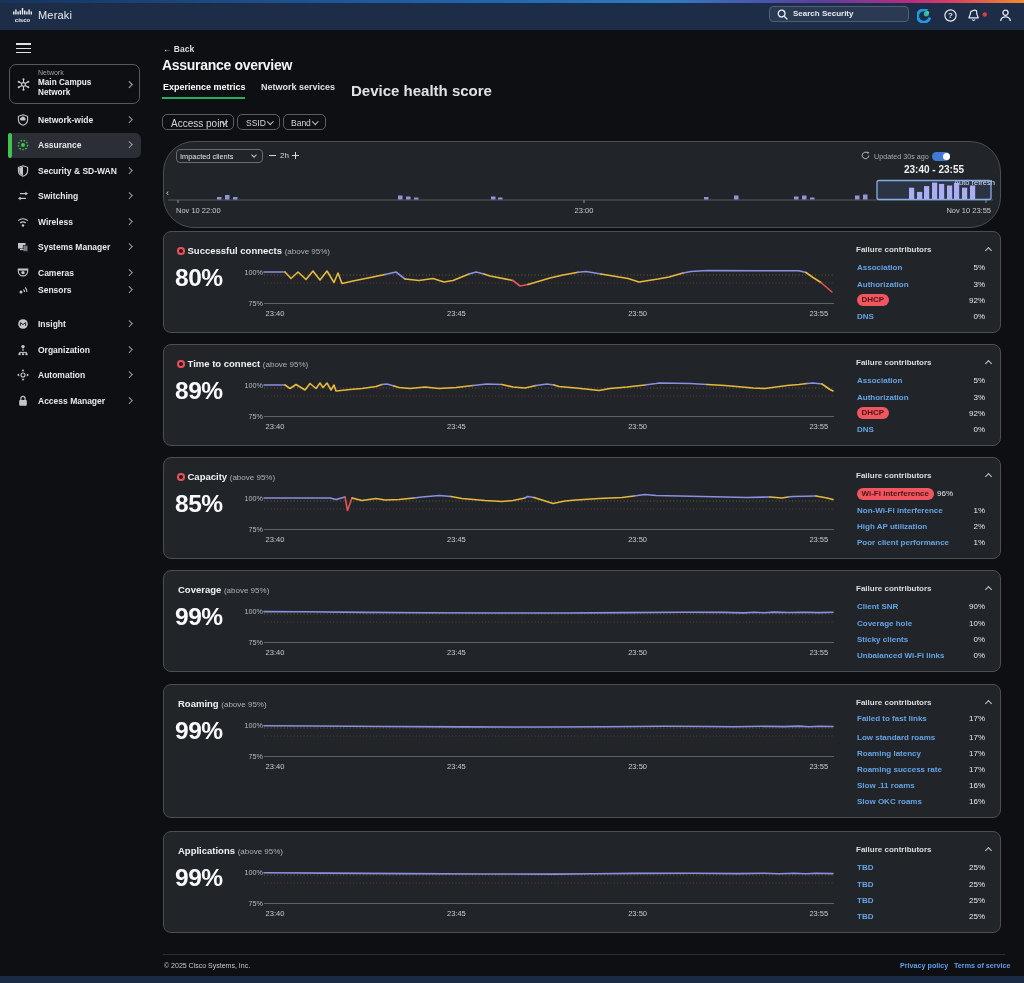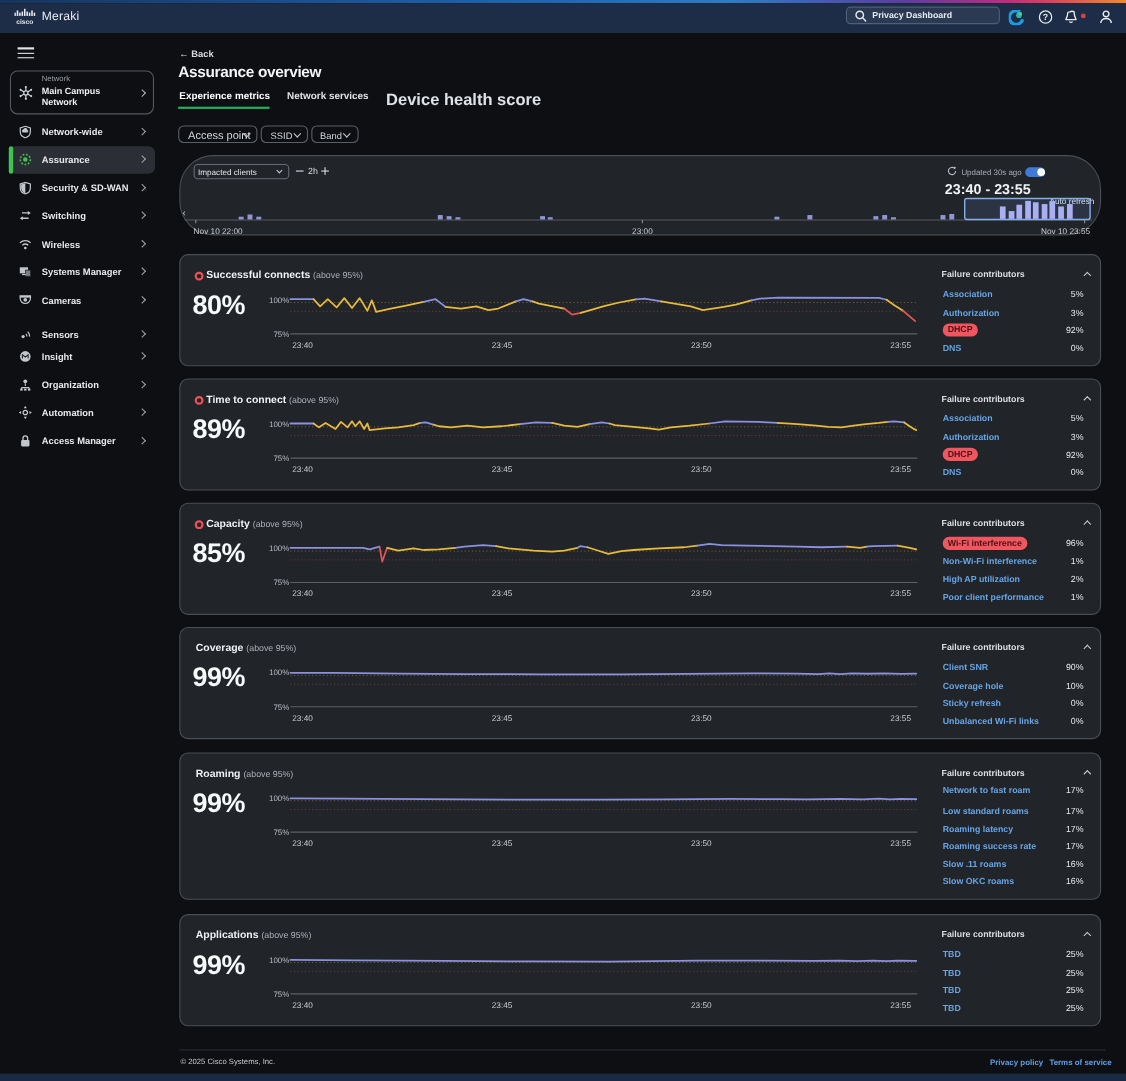--- a/index.html
+++ b/index.html
@@ -67,21 +67,21 @@
 <svg class="abs" style="left:968px;top:8.5px;" width="20" height="14" viewBox="0 0 20 14">
   <path d="M4.7 1.8 A3.6 3.6 0 0 1 8.5 1.8 C8.5 1.8 8.6 2.2 8.6 3.2 C8.6 6.2 10.2 7.6 10.2 8.8 H1 C1 7.6 2.6 6.2 2.6 3.2 C2.6 2.2 2.7 1.8 4.7 1.8 Z" fill="none" stroke="#e8ecf2" stroke-width="1.2" stroke-linejoin="round"></path>
   <path d="M4.2 10.5 A1.6 1.6 0 0 0 7 10.5" fill="none" stroke="#e8ecf2" stroke-width="1.2"></path>
   <circle cx="16.8" cy="5.5" r="2.2" fill="#d7413e"></circle>
 </svg>
 <svg class="abs" style="left:999px;top:8.5px;" width="13" height="13" viewBox="0 0 13 13">
   <circle cx="6.5" cy="3.7" r="2.6" fill="none" stroke="#e8ecf2" stroke-width="1.3"></circle>
   <path d="M1.7 12 C1.7 9.3 3.8 7.8 6.5 7.8 C9.2 7.8 11.3 9.3 11.3 12" fill="none" stroke="#e8ecf2" stroke-width="1.3"></path>
 </svg>
 <div class="abs" id="searchbox"></div>
-<div class="abs" id="searchtext">Privacy Dashboard</div>
+<div class="abs" id="searchtext">Search Security</div>
 <div class="abs" id="sidebar">
 
   <div class="abs" style="left:16px;top:43.2px;width:15px;height:1.5px;background:#dfe2e6;"></div>
   <div class="abs" style="left:16px;top:47.5px;width:15px;height:1.5px;background:#dfe2e6;"></div>
   <div class="abs" style="left:16px;top:51.8px;width:15px;height:1.5px;background:#dfe2e6;"></div>
 
   <div class="abs" style="left:9px;top:64px;width:131px;height:40px;border:1px solid #54585f;border-radius:7px;"></div>
   <svg class="abs" style="left:16px;top:77px;" width="15" height="15" viewBox="0 0 15 15">
     <g stroke="#cfd3d8" stroke-width="1.1" fill="none">
       <circle cx="7.5" cy="7.5" r="1.9"></circle>
@@ -165,21 +165,21 @@
   </div>
   <div class="menu-item" style="top:260.9px;">
     <svg class="mi-icon" viewBox="0 0 12 12">
         <path d="M1.3 2 H10.7 V4.2 A4.7 4.7 0 0 1 1.3 4.2 Z" fill="none" stroke="#c3c7cc" stroke-width="1.1"></path>
         <rect x="1.3" y="2" width="9.4" height="1.6" fill="#c3c7cc"></rect>
         <circle cx="6" cy="5.6" r="1.7" fill="#c3c7cc"></circle>
       </svg>
     <div class="mi-label">Cameras</div>
       <div class="mi-chev"></div>
   </div>
-  <div class="menu-item" style="top:292px;">
+  <div class="menu-item" style="top:278px;">
     <svg class="mi-icon" viewBox="0 0 12 12">
         <circle cx="4" cy="8" r="1.5" fill="#c3c7cc"></circle>
         <g fill="none" stroke="#c3c7cc" stroke-width="1.1">
           <path d="M6.5 5.5 A3.5 3.5 0 0 1 7.5 8"></path>
           <path d="M8.2 3.4 A6.3 6.3 0 0 1 9.9 8"></path>
         </g>
       </svg>
     <div class="mi-label">Sensors</div>
       <div class="mi-chev"></div>
   </div>
@@ -240,39 +240,39 @@
   <div class="abs" style="left:-1px;top:84px;width:72px;height:15.5px;border:1px solid #5a5e66;border-radius:5px;"></div>
   <div class="abs" style="left:8px;top:87.8px;font-size:10px;color:#d3d7dc;">Access point</div>
   <div class="abs chev-dn" style="left:59px;top:89.3px;"></div>
   <div class="abs" style="left:74px;top:84px;width:43px;height:15.5px;border:1px solid #5a5e66;border-radius:5px;"></div>
   <div class="abs" style="left:83px;top:87.8px;font-size:8.5px;color:#d3d7dc;">SSID</div>
   <div class="abs chev-dn" style="left:105px;top:89.3px;"></div>
   <div class="abs" style="left:120px;top:84px;width:43px;height:15.5px;border:1px solid #5a5e66;border-radius:5px;"></div>
   <div class="abs" style="left:128px;top:87.8px;font-size:8.5px;color:#d3d7dc;">Band</div>
   <div class="abs chev-dn" style="left:150px;top:89.3px;"></div>
 
-  <div class="card" style="top:111px;height:73px;border-radius:31px;">
+  <div class="card" style="top:111px;height:87px;border-radius:31px;">
     <div class="abs" style="left:12px;top:6.5px;width:87px;height:14.3px;border:1px solid #686c73;border-radius:4px;"></div>
     <div class="abs" style="left:16px;top:9.8px;font-size:7.4px;color:#e2e5e9;">Impacted clients</div>
     <div class="abs chev-dn" style="left:88px;top:10.5px;width:4px;height:4px;"></div>
     <div class="abs" style="left:105px;top:12.7px;width:7px;height:1.5px;background:#d7dade;"></div>
     <div class="abs" style="left:116px;top:9.2px;font-size:8px;color:#d7dade;">2h</div>
     <div class="abs" style="left:127.5px;top:12.7px;width:7.5px;height:1.5px;background:#d7dade;"></div>
     <div class="abs" style="left:130.5px;top:9.7px;width:1.5px;height:7.5px;background:#d7dade;"></div>
     <svg class="abs" style="left:697px;top:9px;" width="9" height="9" viewBox="0 0 9 9">
         <g fill="none" stroke="#b6bac0" stroke-width="1">
           <path d="M7.8 4.5 A3.3 3.3 0 1 1 6.6 1.9"></path>
         </g>
         <path d="M6.2 0.4 L8.4 1.6 L6.4 3 Z" fill="#b6bac0"></path>
       </svg>
     <div class="abs" style="left:710px;top:10.3px;font-size:7.2px;color:#a9adb3;">Updated 30s ago</div>
     <div class="abs" style="left:768px;top:9.5px;width:17.5px;height:9px;border-radius:5px;background:#3f7ad8;"></div>
     <div class="abs" style="left:778.5px;top:10.5px;width:7px;height:7px;border-radius:50%;background:#fff;"></div>
     <div class="abs" style="left:790px;top:10px;font-size:7.5px;color:#e6e9ed;margin-top:26px;">Auto refresh</div>
-    <div class="abs" style="left:677px;top:22px;width:114px;text-align:center;font-size:13px;font-weight:bold;color:#f0f2f5;">23:40 - 23:55</div>
+    <div class="abs" style="left:713px;top:22px;width:114px;text-align:center;font-size:10px;font-weight:bold;color:#f0f2f5;">23:40 - 23:55</div>
     <svg class="abs" style="left:0;top:0;" width="838" height="75" viewBox="0 0 838 75">
       <line x1="4" y1="58" x2="829" y2="58" stroke="#565a60" stroke-width="1"></line>
       <g fill="#9095d8">
         <rect x="53" y="55" width="4.5" height="2.5"></rect>
           <rect x="61" y="53" width="4.5" height="4.5"></rect>
           <rect x="69" y="55" width="4.5" height="2.5"></rect>
         <rect x="234" y="53.5" width="4.5" height="4"></rect>
           <rect x="242" y="54.5" width="4.5" height="3"></rect>
           <rect x="250" y="55.5" width="4.5" height="2"></rect>
         <rect x="327" y="54.5" width="4.5" height="3"></rect>
@@ -405,21 +405,21 @@
   </svg>
   <div class="ylab" style="left:59px;top:35.6px;">100%</div>
   <div class="ylab" style="left:59px;top:67.2px;">75%</div>
   <div class="xlab" style="left:91px;">23:40</div>
   <div class="xlab" style="left:272.4px;">23:45</div>
   <div class="xlab" style="left:453.6px;">23:50</div>
   <div class="xlab" style="left:634.8px;">23:55</div>
   <div class="fc-head">Failure contributors</div>
   <div class="fc-chev"></div>
   <div class="fc-pill" style="top:29.5px;">Wi-Fi interference</div>
-  <div class="fc-row-val" style="top:31.1px;">96%</div>
+  <div class="fc-row-val" style="top:31.1px;text-align:center;">96%</div>
   <div class="fc-row-label" style="top:47.8px;">Non-Wi-Fi interference</div>
   <div class="fc-row-val" style="top:47.8px;">1%</div>
   <div class="fc-row-label" style="top:63.9px;">High AP utilization</div>
   <div class="fc-row-val" style="top:63.9px;">2%</div>
   <div class="fc-row-label" style="top:80.0px;">Poor client performance</div>
   <div class="fc-row-val" style="top:80.0px;">1%</div>
 </div>
 <div class="card" style="top:540px;height:102px;">
   <div class="ctitle" style="left:14px;">Coverage <span class="csub">(above 95%)</span></div>
   <div class="bigpct">99%</div>
@@ -434,21 +434,21 @@
   <div class="xlab" style="left:91px;">23:40</div>
   <div class="xlab" style="left:272.4px;">23:45</div>
   <div class="xlab" style="left:453.6px;">23:50</div>
   <div class="xlab" style="left:634.8px;">23:55</div>
   <div class="fc-head">Failure contributors</div>
   <div class="fc-chev"></div>
   <div class="fc-row-label" style="top:31.1px;text-align:center;">Client SNR</div>
   <div class="fc-row-val" style="top:31.1px;">90%</div>
   <div class="fc-row-label" style="top:47.8px;">Coverage hole</div>
   <div class="fc-row-val" style="top:47.8px;">10%</div>
-  <div class="fc-row-label" style="top:63.9px;">Sticky refresh</div>
+  <div class="fc-row-label" style="top:63.9px;">Sticky clients</div>
   <div class="fc-row-val" style="top:63.9px;">0%</div>
   <div class="fc-row-label" style="top:80.0px;">Unbalanced Wi-Fi links</div>
   <div class="fc-row-val" style="top:80.0px;">0%</div>
 </div>
 <div class="card" style="top:654px;height:133.5px;padding-left:47px;">
   <div class="ctitle" style="left:14px;">Roaming <span class="csub">(above 95%)</span></div>
   <div class="bigpct">99%</div>
   <svg class="abs" style="left:0;top:0;" width="838" height="133" viewBox="0 0 838 133">
     <line x1="100" y1="71.5" x2="670" y2="71.5" stroke="#5d6166" stroke-width="1"></line>
     <line x1="100" y1="43" x2="670" y2="43" stroke="#7e612c" stroke-width="0.9" stroke-dasharray="1 2.3"></line>
@@ -456,21 +456,21 @@
     <polyline points="100,40.8 150,41 220,41.5 300,41.9 380,42 440,41.7 500,41.3 545,41.5 570,41.8 600,41.3 620,41.6 635,41.1 645,41.7 655,41.2 669,41.5" fill="none" stroke="#8b90e0" stroke-width="1.6" stroke-linejoin="round" stroke-linecap="round"></polyline>
   </svg>
   <div class="ylab" style="left:59px;top:35.6px;">100%</div>
   <div class="ylab" style="left:59px;top:67.2px;">75%</div>
   <div class="xlab" style="left:91px;">23:40</div>
   <div class="xlab" style="left:272.4px;">23:45</div>
   <div class="xlab" style="left:453.6px;">23:50</div>
   <div class="xlab" style="left:634.8px;">23:55</div>
   <div class="fc-head">Failure contributors</div>
   <div class="fc-chev"></div>
-  <div class="fc-row-label" style="top:29.4px;">Network to fast roam</div>
+  <div class="fc-row-label" style="top:29.4px;">Failed to fast links</div>
   <div class="fc-row-val" style="top:29.4px;">17%</div>
   <div class="fc-row-label" style="top:47.8px;">Low standard roams</div>
   <div class="fc-row-val" style="top:47.8px;">17%</div>
   <div class="fc-row-label" style="top:63.9px;">Roaming latency</div>
   <div class="fc-row-val" style="top:63.9px;">17%</div>
   <div class="fc-row-label" style="top:80.0px;">Roaming success rate</div>
   <div class="fc-row-val" style="top:80.0px;">17%</div>
   <div class="fc-row-label" style="top:96.1px;">Slow .11 roams</div>
   <div class="fc-row-val" style="top:96.1px;">16%</div>
   <div class="fc-row-label" style="top:112.2px;">Slow OKC roams</div>

